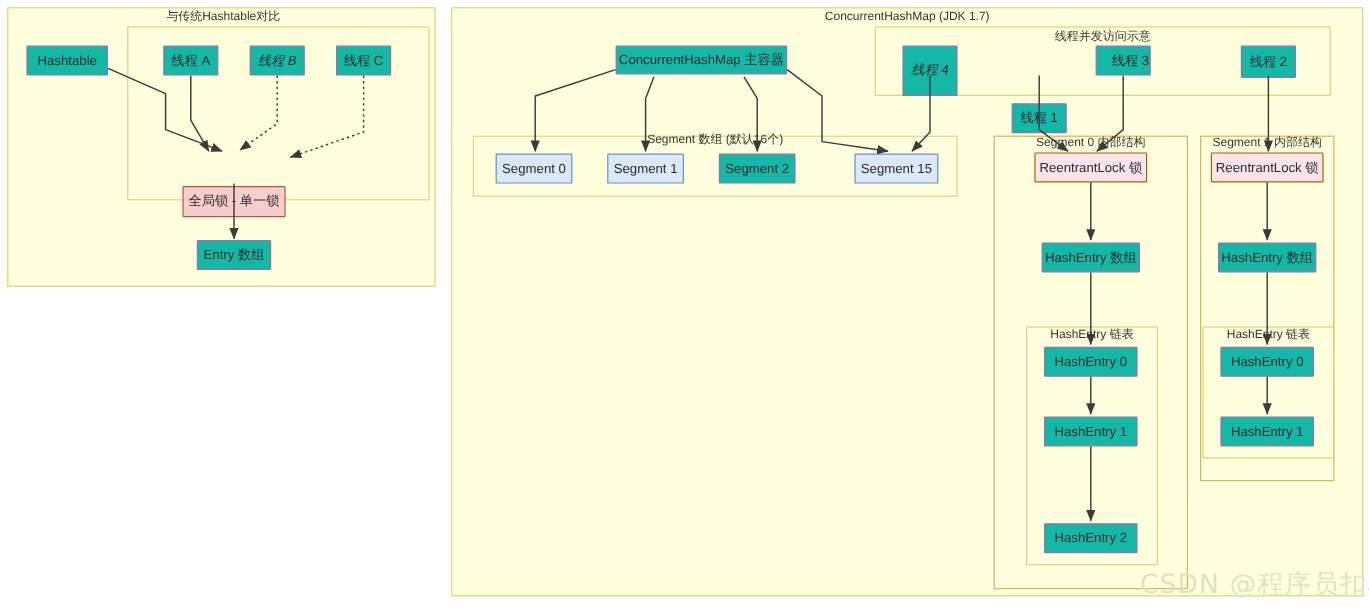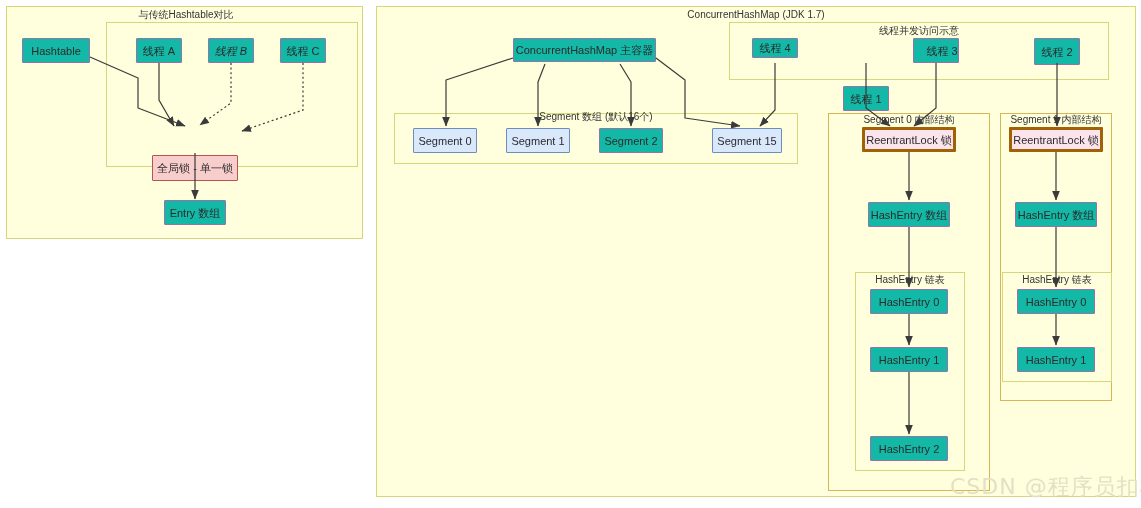--- a/index.html
+++ b/index.html
@@ -8,21 +8,21 @@
   #stage{position:absolute;left:0;top:0;width:1141px;height:508px;}
   .panel{position:absolute;background:#ffffdd;border:1px solid #d6d67a;box-sizing:border-box;}
   .group{position:absolute;background:transparent;border:1px solid #d6b656;box-sizing:border-box;}
   .group.pale{border:1px solid #d6d67a;}
   .glabel{position:absolute;font-size:10px;line-height:12px;color:#333;white-space:nowrap;text-align:center;}
   .node{position:absolute;box-sizing:border-box;display:flex;align-items:center;justify-content:center;
         font-size:11px;line-height:12px;white-space:nowrap;border-radius:1px;}
   .purple{background:#14b8a6;border:1px solid #9673a6;color:#2b2b2b;}
   .blue{background:#dae8fc;border:1px solid #6c8ebf;color:#2b2b2b;}
   .pink{background:#f8cecc;border:1px solid #b85450;color:#2b2b2b;}
-  .pinklite{background:#fce4ec;border:3px solid #a16207;color:#2b2b2b;}
+  .pinklite{background:#fce4ec;border:1px solid #a16207;color:#2b2b2b;}
   svg.edges{position:absolute;left:0;top:0;width:1141px;height:508px;overflow:visible;pointer-events:none;}
   .wm{position:absolute;font-size:22px;color:#e3e0c4;letter-spacing:1px;white-space:nowrap;
       font-family:"DejaVu Sans",sans-serif;}
 </style>
 </head>
 <body>
 
 <div id="stage">
 
   <div class="panel" style="left:6px;top:6px;width:357px;height:233px;"></div>
@@ -38,21 +38,21 @@
   <div class="node pink" style="left:152px;top:127px;width:86px;height:26px;margin-top:28px;">全局锁 - 单一锁</div>
 
   <div class="node purple" style="left:164px;top:200px;width:62px;height:25px;">Entry 数组</div>
 
   <div class="panel" style="left:376px;top:6px;width:760px;height:491px;"></div>
   <div class="glabel" style="left:600px;top:9px;width:312px;">ConcurrentHashMap (JDK 1.7)</div>
 
   <div class="group pale" style="left:729px;top:22px;width:380px;height:58px;"></div>
   <div class="glabel" style="left:789px;top:25px;width:260px;">线程并发访问示意</div>
 
-  <div class="node purple" style="left:752px;top:38px;width:46px;height:20px;">线程 4</div>
+  <div class="node purple" style="left:752px;top:38px;width:46px;height:42px;font-style:italic;">线程 4</div>
   <div class="node purple" style="left:843px;top:38px;width:46px;height:25px;margin-top:48px;">线程 1</div>
   <div class="node purple" style="left:913px;top:38px;width:46px;height:25px;padding-left:12px;">线程 3</div>
   <div class="node purple" style="left:1034px;top:38px;width:46px;height:27px;">线程 2</div>
 
   <div class="node purple" style="left:513px;top:38px;width:143px;height:24px;">ConcurrentHashMap 主容器</div>
 
   <div class="group pale" style="left:394px;top:113px;width:404px;height:51px;"></div>
   <div class="glabel" style="left:496px;top:111px;width:200px;">Segment 数组 (默认16个)</div>
 
   <div class="node blue" style="left:413px;top:128px;width:64px;height:25px;">Segment 0</div>

